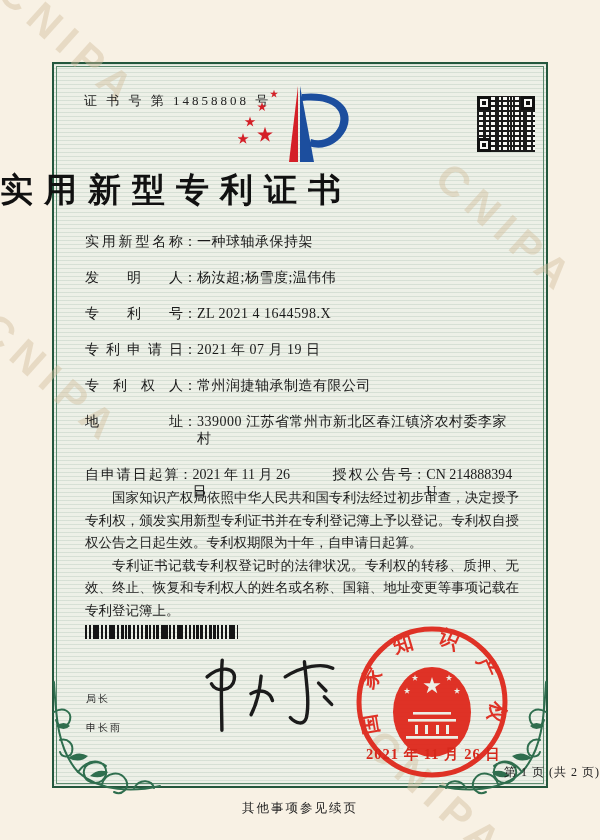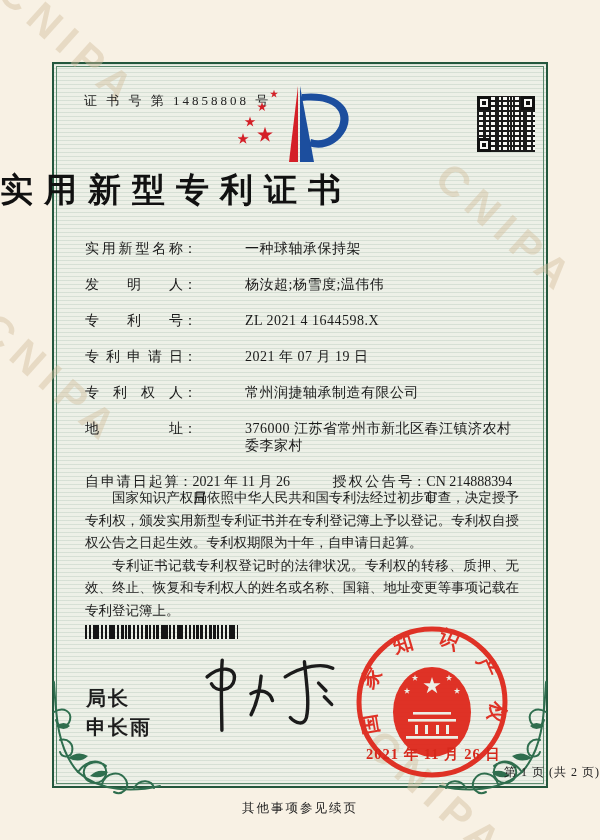--- a/index.html
+++ b/index.html
@@ -36,41 +36,41 @@
           repeating-linear-gradient(90deg, #1b1b1b 0 2px, transparent 2px 6px),
           repeating-linear-gradient(90deg, transparent 0 7px, #1b1b1b 7px 9px, transparent 9px 13px);
         }
   .qr .finder { position:absolute; width:14px; height:14px; background:#f7f7f4; border:3px solid #111; }
   .qr .finder::after { content:""; position:absolute; left:2px; top:2px; width:4px; height:4px; background:#111; }
   .qr .f-tl { left:0; top:0; } .qr .f-tr { right:0; top:0; } .qr .f-bl { left:0; bottom:0; }
 
   .title { position:absolute; left:0; top:168px; width:600px; text-align:left;
            font-size:33px; font-weight:700; letter-spacing:11px; color:#111; }
 
-  .rows { position:absolute; left:85px; top:240px; width:436px; font-size:14px; color:#1a1a1a; }
+  .rows { position:absolute; left:85px; top:233px; width:436px; font-size:14px; color:#1a1a1a; }
   .row { display:flex; align-items:flex-start; margin-bottom:19px; line-height:17px; }
   .flabel { display:inline-block; width:98px; text-align:justify; text-align-last:justify; }
   .colon { display:inline-block; width:14px; }
-  .fvalue { flex:1; letter-spacing:0.5px;margin-left:48px; }
+  .fvalue { flex:1; letter-spacing:0.5px; }
   .row-split { display:flex; }
   .col2 { display:flex; margin-left:30px; }
   .col2 .flabel { width:84px; }
 
   .paras { position:absolute; left:85px; top:487px; width:434px; font-size:13.5px;
            line-height:22.5px; color:#1c1c1c; text-align:justify; }
   .paras p { text-indent:2em; }
 
   .barcode { position:absolute; left:85px; top:625px; width:153px; height:14px;
     background:
       repeating-linear-gradient(90deg, #161616 0 2px, transparent 2px 4px),
       repeating-linear-gradient(90deg, transparent 0 5px, #161616 5px 6px, transparent 6px 11px),
       repeating-linear-gradient(90deg, transparent 0 9px, #161616 9px 12px, transparent 12px 17px);
   }
 
-  .director { position:absolute; left:86px; top:684px; font-size:20px; font-weight:700;
+  .director { position:absolute; left:86px; top:684px; font-size:10px; font-weight:400;
               color:#1d1d1d; line-height:29px; letter-spacing:2px; }
   .signature { position:absolute; left:188px; top:648px; }
 
   .seal { position:absolute; left:352px; top:622px; opacity:0.93; }
   .seal-date { position:absolute; left:366px; top:745px; font-size:14.5px; font-weight:700;
                color:#d6281c; letter-spacing:1px; }
 
   .page-no { position:absolute; left:0; top:764px; width:600px; text-align:right;
              font-size:12px; color:#222; letter-spacing:1px; }
   .footer-note { position:absolute; left:0; top:800px; width:600px; text-align:center;
@@ -173,21 +173,21 @@
       <span class="fvalue">2021 年 07 月 19 日</span>
     </div>
     <div class="row">
       <span class="flabel">专利权人</span>
         <span class="colon">：</span>
       <span class="fvalue">常州润捷轴承制造有限公司</span>
     </div>
     <div class="row">
       <span class="flabel">地址</span>
         <span class="colon">：</span>
-      <span class="fvalue">376000 江苏省常州市新北区春江镇济农村委李家村</span>
+      <span class="fvalue">339000 江苏省常州市新北区春江镇济农村委李家村</span>
     </div>
     <div class="row row-split">
       <span class="flabel">自申请日起算</span>
         <span class="colon">：</span>
       <span>2021 年 11 月 26 日</span>
       <span class="col2">
         <span class="flabel">授权公告号</span>
           <span class="colon">：</span>
         <span>CN 214888394 U</span>
       </span>

